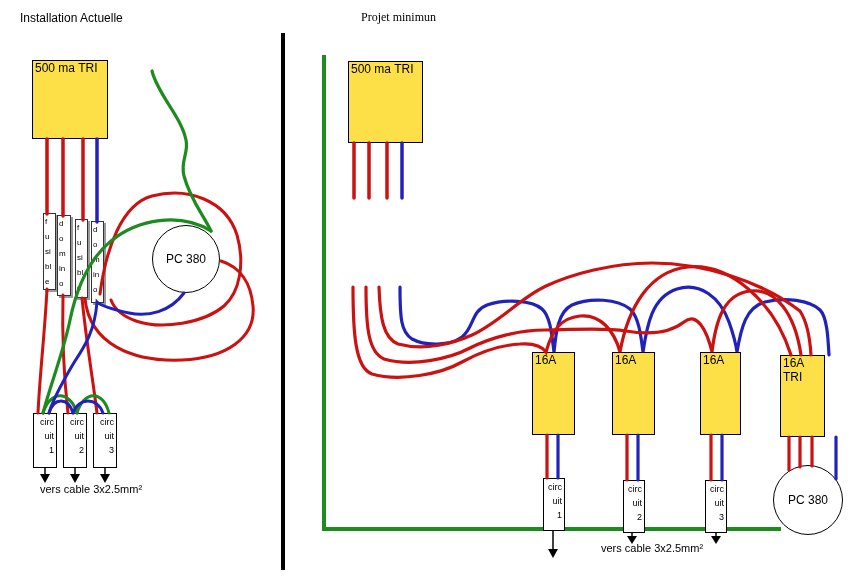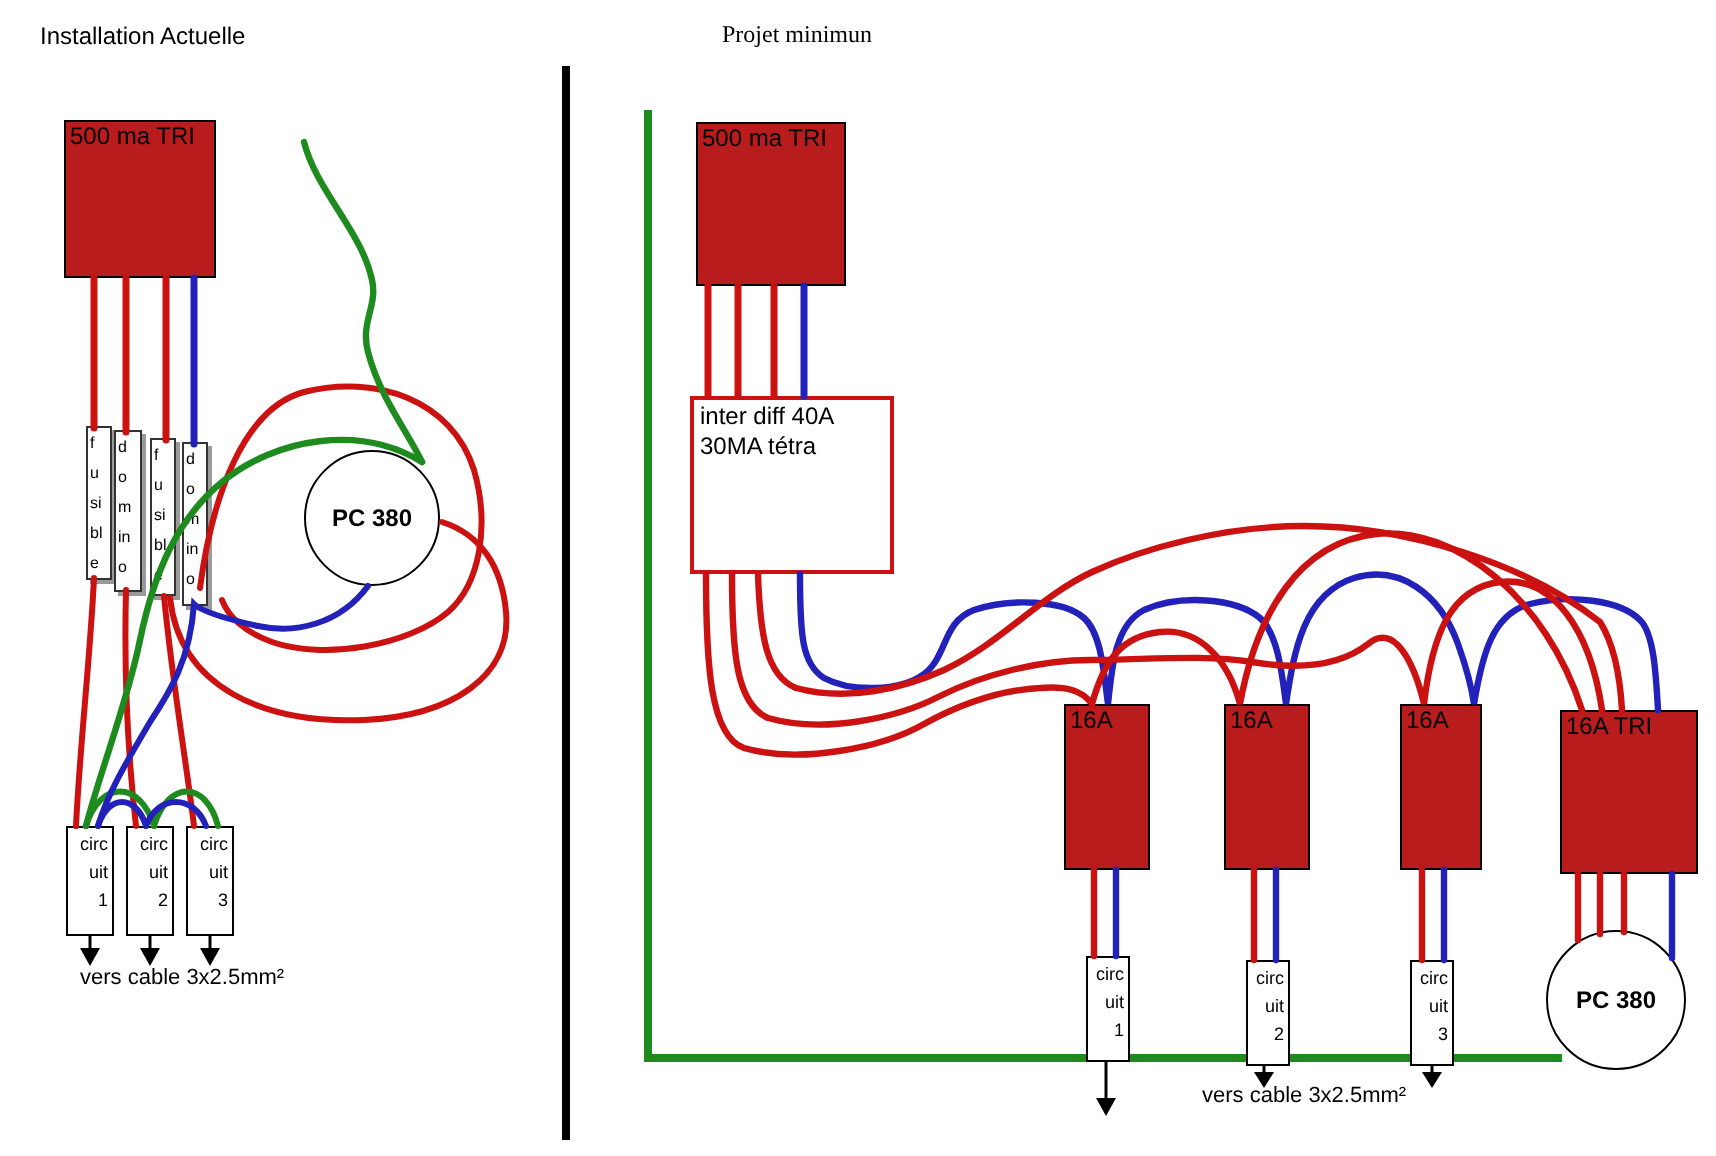--- a/index.html
+++ b/index.html
@@ -4,42 +4,41 @@
 <style>
   html,body{margin:0;padding:0;background:#fff;}
   #canvas{
     position:relative;width:858px;height:578px;background:#ffffff;overflow:hidden;
     font-family:"Liberation Sans","DejaVu Sans",sans-serif;color:#000;
   }
   .abs{position:absolute;}
   svg.layer{position:absolute;left:0;top:0;pointer-events:none;}
   .title{font-size:12px;text-align:right;}
   .box{
-    position:absolute;background:#b91c1c;border:1px solid #000;box-sizing:border-box;
+    position:absolute;background:#fde047;border:1px solid #000;box-sizing:border-box;
     font-size:12px;padding:0 2px;line-height:14px;
   }
   .rcd{
     position:absolute;background:#fff;border:2px solid #cc1111;box-sizing:border-box;
     font-size:12px;padding:1px 3px;line-height:15px;
   }
   .fuseblock{
     position:absolute;background:#fff;border:1px solid #333;box-sizing:border-box;
     box-shadow:2px 2px 0 #9a9a9a;
     font-size:8px;line-height:15px;padding:0 1px;word-break:break-all;
     white-space:pre-line;
   }
   .circuitbox{
     position:absolute;background:#fff;border:1px solid #000;box-sizing:border-box;
     font-size:9px;line-height:14px;padding:1px 2px;white-space:pre-line;text-align:right;
   }
   .pc{
     position:absolute;background:#fff;border:1px solid #000;border-radius:50%;
     box-sizing:border-box;display:flex;align-items:center;justify-content:center;
     font-size:12px;
-    font-weight:bold;
   }
   .note{position:absolute;font-size:11px;}
   .divider{position:absolute;background:#000;}
   .pre{white-space:pre-line;}
 </style>
 </head>
 <body>
 
 <div id="canvas">
 
@@ -90,33 +89,31 @@
   <div class="circuitbox" style="left:93px;top:413px;width:24px;height:55px;">circ
 uit
 3</div>
 
   <div class="note" style="left:40px;top:483px;">vers cable 3x2.5mm²</div>
 
   <div class="box" style="left:348px;top:61px;width:75px;height:82px;">
     <span>500 ma TRI</span>
   </div>
 
-  <div class="rcd pre" style="left:345px;top:198px;width:102px;height:89px;">inter diff 40A
-30MA tétra</div>
 
   <div class="box" style="left:532px;top:352px;width:43px;height:83px;">
     <span>16A</span>
   </div>
   <div class="box" style="left:612px;top:352px;width:43px;height:83px;">
     <span>16A</span>
   </div>
   <div class="box" style="left:700px;top:352px;width:41px;height:83px;">
     <span>16A</span>
   </div>
-  <div class="box" style="left:780px;top:355px;width:69px;height:82px;">
+  <div class="box" style="left:780px;top:355px;width:45px;height:82px;">
     <span>16A TRI</span>
   </div>
 
   <div class="circuitbox" style="left:543px;top:478px;width:22px;height:53px;">circ
 uit
 1</div>
   <div class="circuitbox" style="left:623px;top:480px;width:22px;height:53px;">circ
 uit
 2</div>
   <div class="circuitbox" style="left:705px;top:480px;width:22px;height:53px;">circ

